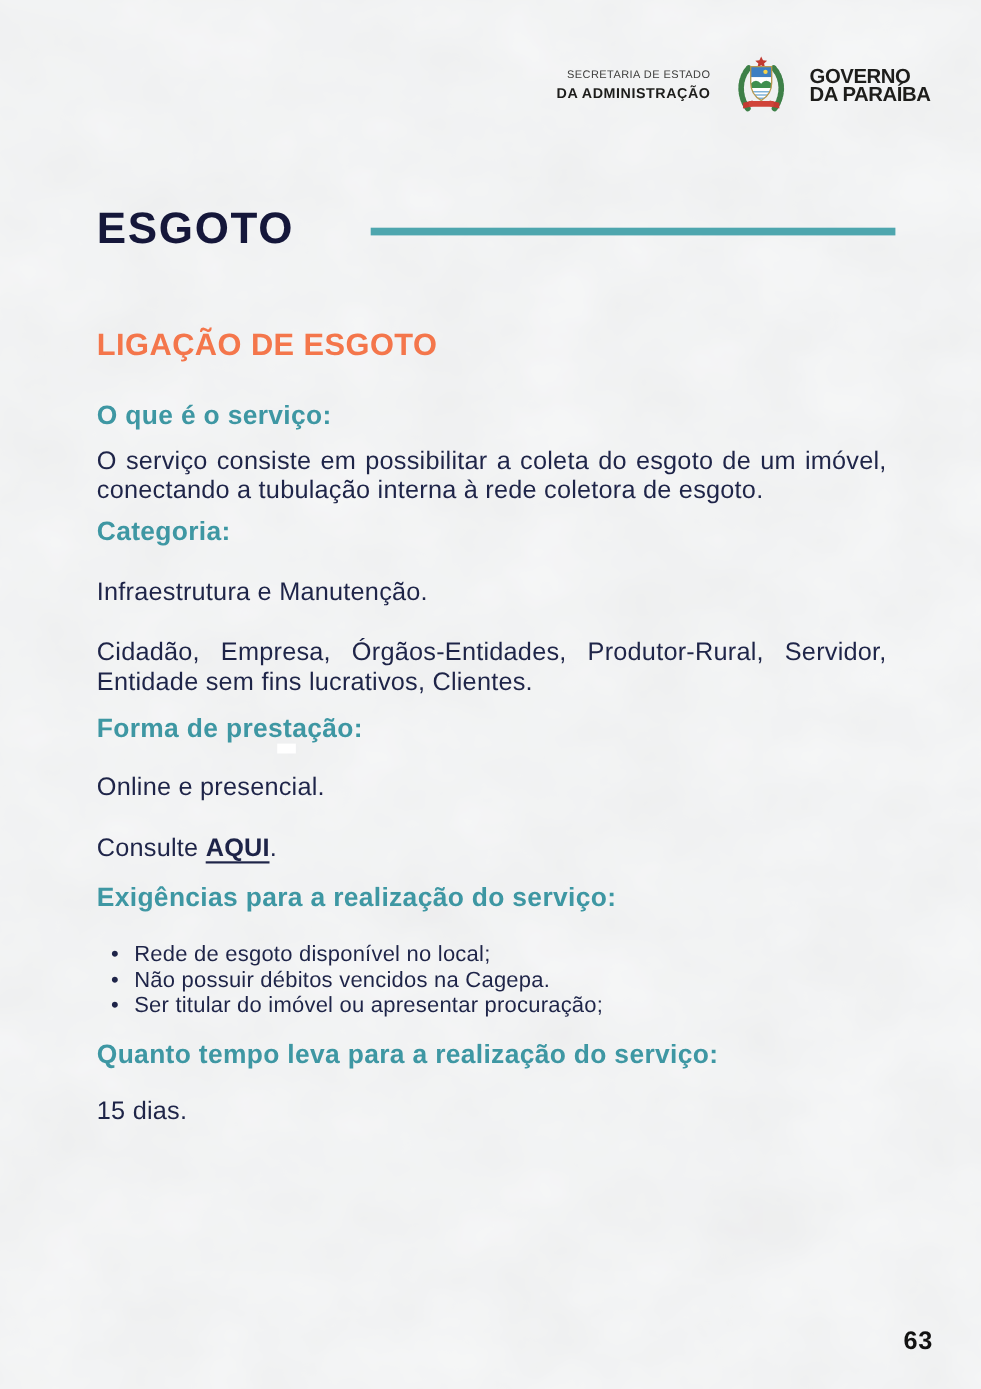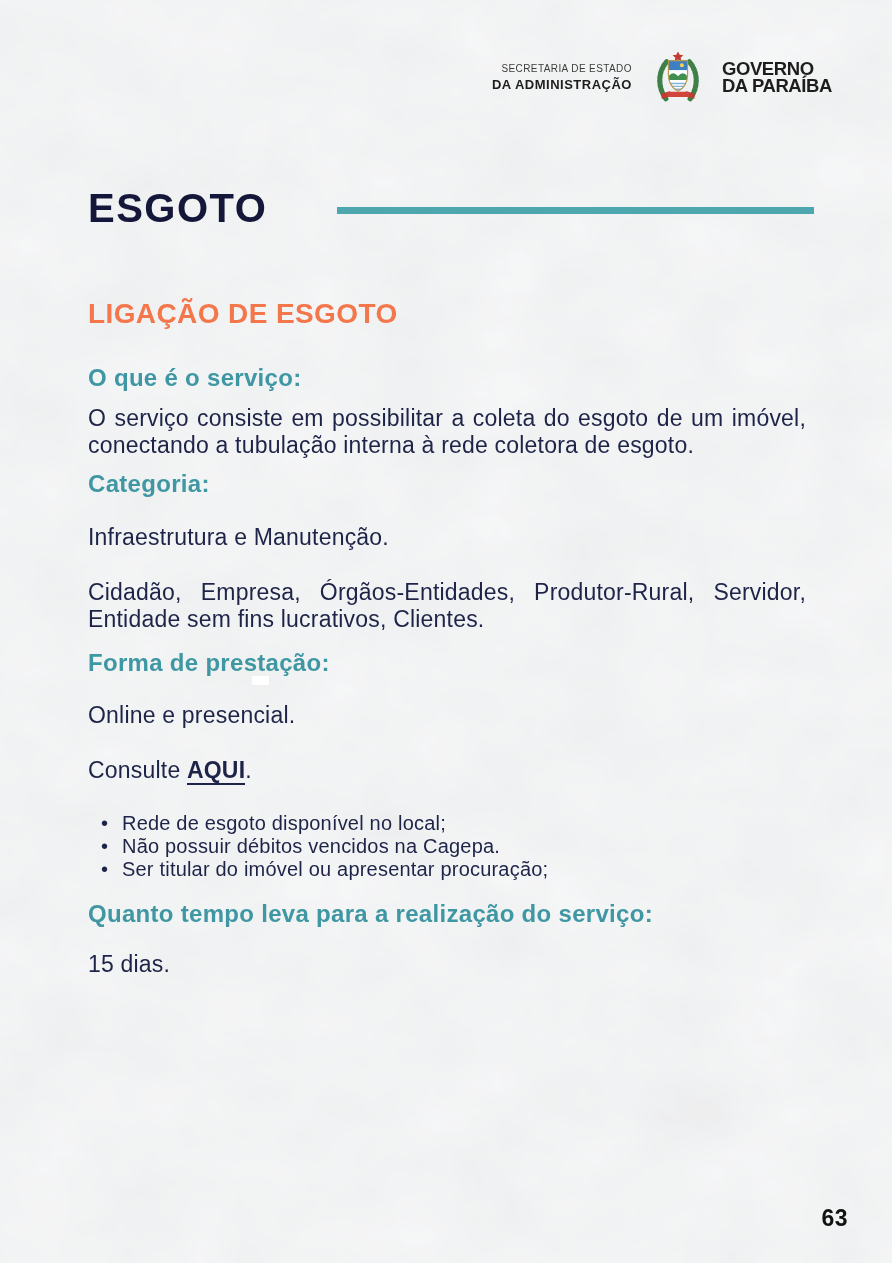--- a/index.html
+++ b/index.html
@@ -14,21 +14,21 @@
     background: var(--page_bg, #eef0f0);
     overflow:hidden;
   }
   .texture{
     position:absolute; inset:0; z-index:0;
     opacity:.55; pointer-events:none;
   }
 
   
   .header{
-    position:absolute; top:50px; right:60px; z-index:2;
+    position:absolute; top:50px; right:46px; z-index:2;
     display:flex; align-items:center; gap:18px;
   }
   .secretariat{ text-align:right; color:var(--header_dark,#2b2b29); padding-right:2px; }
   .secretariat .l1{ font-size:10px; letter-spacing:.4px; font-weight:400; color:#3c3c3a; }
   .secretariat .l2{ font-size:13px; letter-spacing:.5px; font-weight:700; margin-top:3px; }
   .crest{ display:block; }
   .gov{ color:var(--header_dark,#1d1d1b); font-weight:700; font-size:18.5px;
         line-height:17px; letter-spacing:-.4px; }
 
   
@@ -156,20 +156,21 @@
     <h3 class="sec-h" style="margin-top:13px">Categoria:</h3>
     <p class="body" style="margin-top:28px">Infraestrutura e Manutenção.</p>
 
     <p class="body" style="margin-top:28px">Cidadão, Empresa, Órgãos-Entidades, Produtor-Rural, Servidor, Entidade sem fins lucrativos, Clientes.</p>
 
     <h3 class="sec-h" style="margin-top:18px">Forma de prestação:</h3>
     <p class="body" style="margin-top:27px">Online e presencial.</p>
 
     <p class="body" style="margin-top:28px"><span>Consulte </span><a class="aqui" href="#">AQUI</a><span>.</span></p>
 
+    <h3 class="sec-h" style="margin-top:21px">Exigências para a realização do serviço:</h3>
     <ul class="req-list" style="margin-top:28px">
       <li>Rede de esgoto disponível no local;</li>
       <li>Não possuir débitos vencidos na Cagepa.</li>
       <li>Ser titular do imóvel ou apresentar procuração;</li>
     </ul>
 
     <h3 class="sec-h" style="margin-top:21px">Quanto tempo leva para a realização do serviço:</h3>
     <p class="body" style="margin-top:25px">15 dias.</p>
 
   </main>

